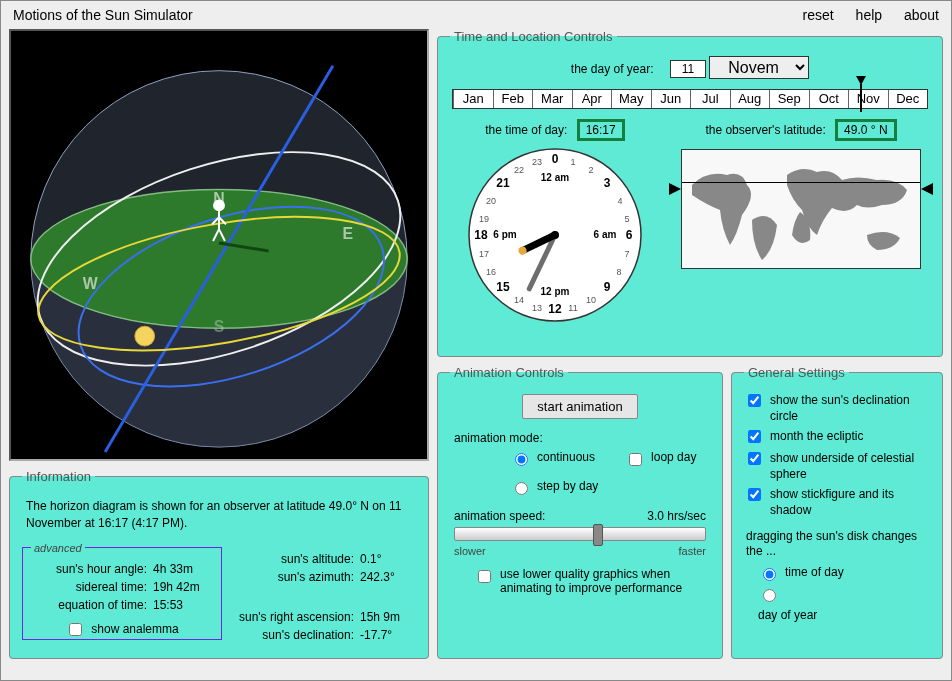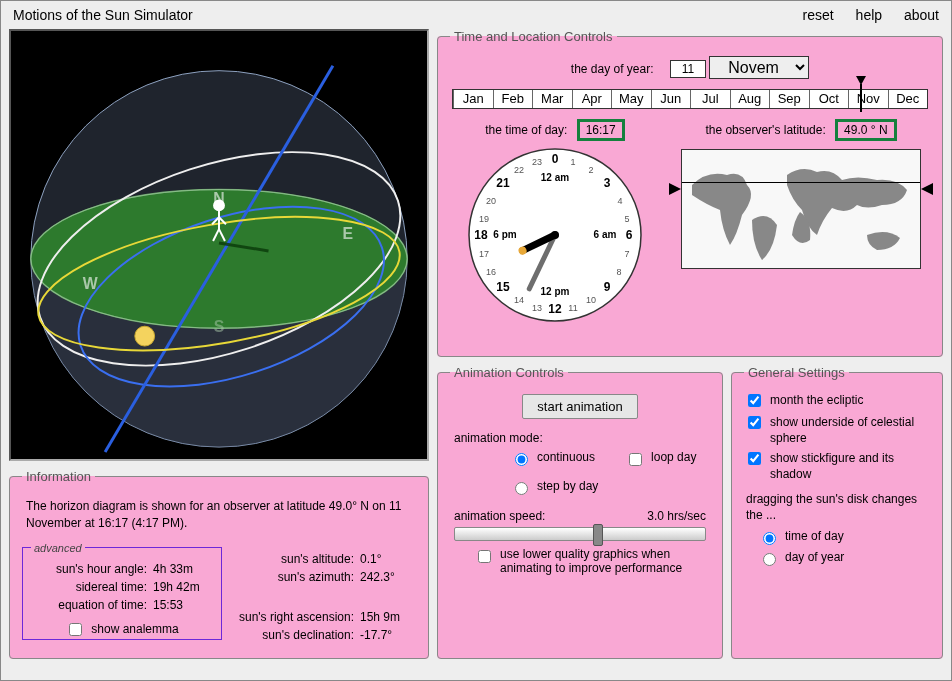--- a/index.html
+++ b/index.html
@@ -49,21 +49,21 @@
   .horizon-panel {
     width: 420px;
     height: 432px;
     background: #000;
     border: 2px inset #aaa;
     position: relative;
   }
   fieldset.panel {
     border: 1px solid #888;
     border-radius: 4px;
-    background: #f9a8d4;
+    background: #5eead4;
     margin: 0;
     padding: 8px 12px 12px 12px;
   }
   fieldset.panel > legend {
     font-size: 13px;
     color: #555;
     padding: 0 4px;
   }
   .info-panel { flex: 1; }
   .info-text { margin: 6px 4px 10px 4px; line-height: 1.4; }
@@ -387,46 +387,54 @@
                 <span>step by day</span>
               </div>
           </div>
           <div class="speed-row">
             <span>animation speed:</span>
             <span>3.0 hrs/sec</span>
           </div>
           <div class="slider-wrap">
             <div class="slider-thumb" style="left:55%"></div>
           </div>
+          <div class="slider-labels">
+            <span>slower</span>
+            <span>faster</span>
+          </div>
           <div class="check-row" style="margin-left:24px; margin-top:6px;">
             <input type="checkbox" style="">
             <span style="max-width:200px;">use lower quality graphics when animating to improve performance</span>
           </div>
         </fieldset>
 
         <fieldset class="panel gen-panel">
           <legend>General Settings</legend>
           <div class="check-row">
               <input type="checkbox" checked="" style="">
+              <span>show the sun's declination circle</span>
+            </div>
+          <div class="check-row">
+              <input type="checkbox" checked="" style="">
               <span>month the ecliptic</span>
             </div>
           <div class="check-row">
               <input type="checkbox" checked="" style="">
               <span>show underside of celestial sphere</span>
             </div>
           <div class="check-row">
               <input type="checkbox" checked="" style="">
               <span>show stickfigure and its shadow</span>
             </div>
           <div class="drag-note">dragging the sun's disk changes the ...</div>
           <div class="radio-row" style="margin-left:14px;">
               <input type="radio" name="drag" checked="" style="">
               <span>time of day</span>
             </div>
-          <div class="radio-row" style="margin-left:14px;">
+          <div class="radio-row" style="margin-left:14px;flex-direction:column;">
               <input type="radio" name="drag" style="">
               <span>day of year</span>
             </div>
         </fieldset>
       </div>
     </div>
   </div>
 </div>
 
 </body></html>

